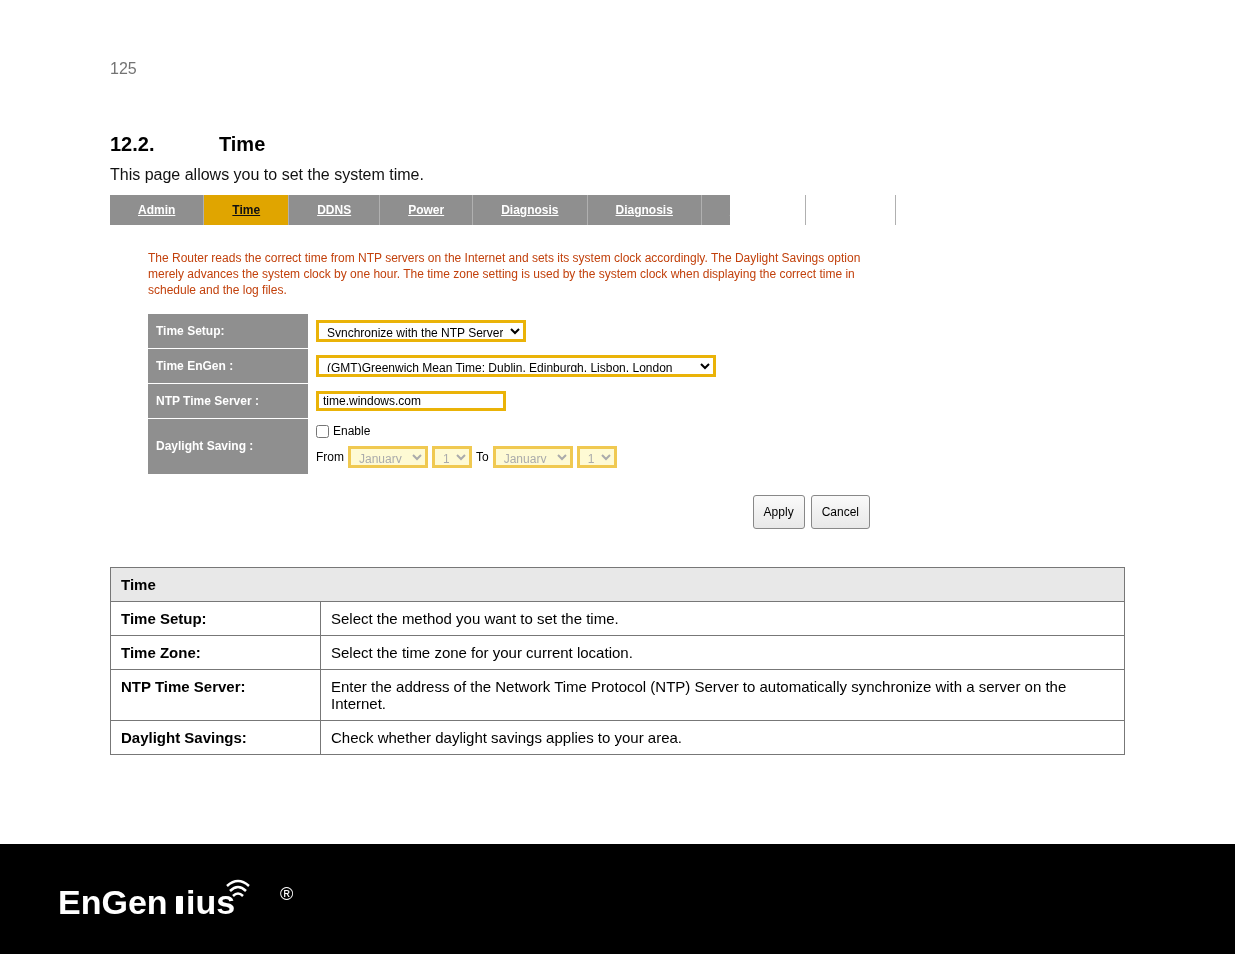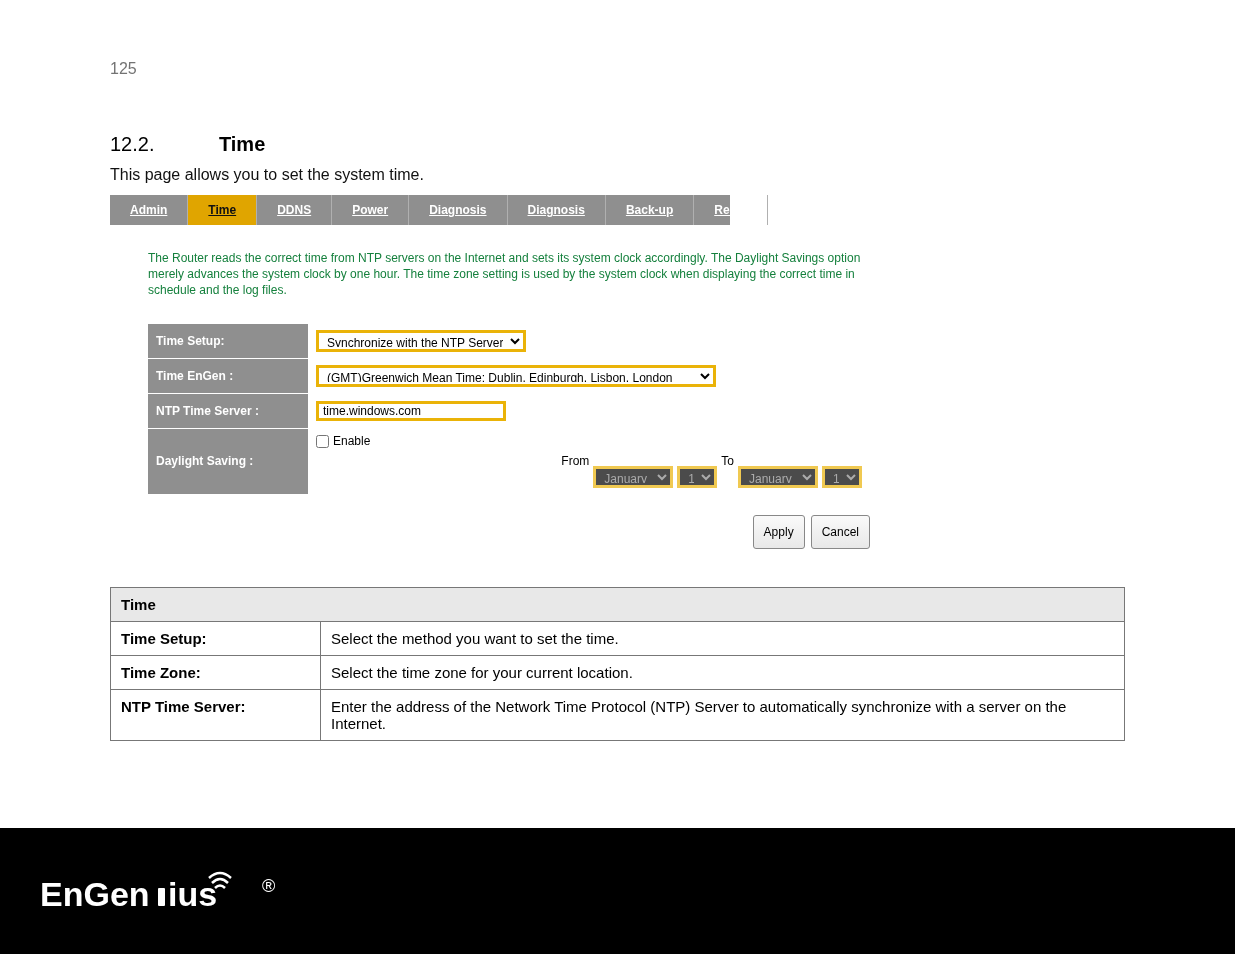--- a/index.html
+++ b/index.html
@@ -19,21 +19,21 @@
     }
     .page-number {
       font-size: 16px;
       color: #737373;
       margin-bottom: 55px;
     }
     .section-heading {
       margin-bottom: 10px;
     }
     .section-heading .num {
-      font-weight: normal;
+      font-weight: bold;
       font-size: 20px;
       display: inline-block;
     }
     .section-heading .title {
       font-weight: bold;
       font-size: 20px;
       display: inline-block;
       margin-left: 60px;
     }
     .section-intro {
@@ -54,37 +54,37 @@
       flex: 0 0 auto;
       height: 100%;
       display: flex;
       align-items: center;
       justify-content: center;
       border-right: 1px solid #b0b0b0;
       font-size: 12px;
       font-weight: bold;
       text-decoration: underline;
       color: #fff;
-      padding: 0 20px;
+      padding: 0 28px;
       min-width: 55px;
     }
     .tab.active {
       background: #e0a500;
       color: #111;
     }
     
     .content {
       padding-left: 38px;
       width: 760px;
     }
     .explain {
       font-size: 12px;
-      color: #15803d;
+      color: #c2410c;
       line-height: 1.35;
-      margin-bottom: 25px;
+      margin-bottom: 15px;
       width: 740px;
     }
     
     .settings {
       border: 0;
       border-collapse: collapse;
       width: 100%;
       margin-bottom: 20px;
     }
     .settings td.label {
@@ -110,28 +110,27 @@
     }
     .select {
       height: 22px;
     }
     .input {
       height: 20px;
       width: 190px;
     }
     .disabled-select {
       color: #888;
-      background: #000000;
-      margin-top: 32px;
+      background: #fef9c3;
     }
     .ds-row {
       display: flex;
       align-items: flex-start;
-      gap: 16px;
-      justify-content: space-between;
+      flex-direction: column;
+      gap: 8px;
     }
     .ds-enable {
       display: flex;
       align-items: center;
       gap: 4px;
     }
     .ds-range {
       display: flex;
       align-items: center;
       gap: 4px;
@@ -172,25 +171,25 @@
     .desc-table .rowlabel {
       font-weight: bold;
       width: 210px;
     }
     
     .footer {
       position: absolute;
       left: 0;
       right: 0;
       bottom: 0;
-      height: 126px;
+      height: 110px;
       background: #000;
       display: flex;
       align-items: center;
-      padding-left: 40px;
+      padding-left: 58px;
     }
     .logo {
       color: #fff;
       font-family: Arial, sans-serif;
     }
     .logo svg {
       display: block;
     }
   </style>
 </head>
@@ -290,20 +289,24 @@
       <td>Select the method you want to set the time.</td>
     </tr>
     <tr>
       <td class="rowlabel">Time Zone:</td>
       <td>Select the time zone for your current location.</td>
     </tr>
     <tr>
       <td class="rowlabel">NTP Time Server:</td>
       <td>Enter the address of the Network Time Protocol (NTP) Server to automatically synchronize with a server on the Internet.</td>
     </tr>
+    <tr>
+      <td class="rowlabel">Daylight Savings:</td>
+      <td>Check whether daylight savings applies to your area.</td>
+    </tr>
   </tbody>
     </table>
 </div>
 
 <div class="footer">
   <div class="logo">
     <svg width="250" height="55" viewBox="0 0 250 55">
       <text x="0" y="42" font-family="Verdana, Arial, sans-serif" font-size="34" font-weight="600" fill="#fff">EnGen</text>
 
       <path d="M 169 14 Q 180 4 191 14" stroke="#fff" stroke-width="2.5" fill="none"></path>

